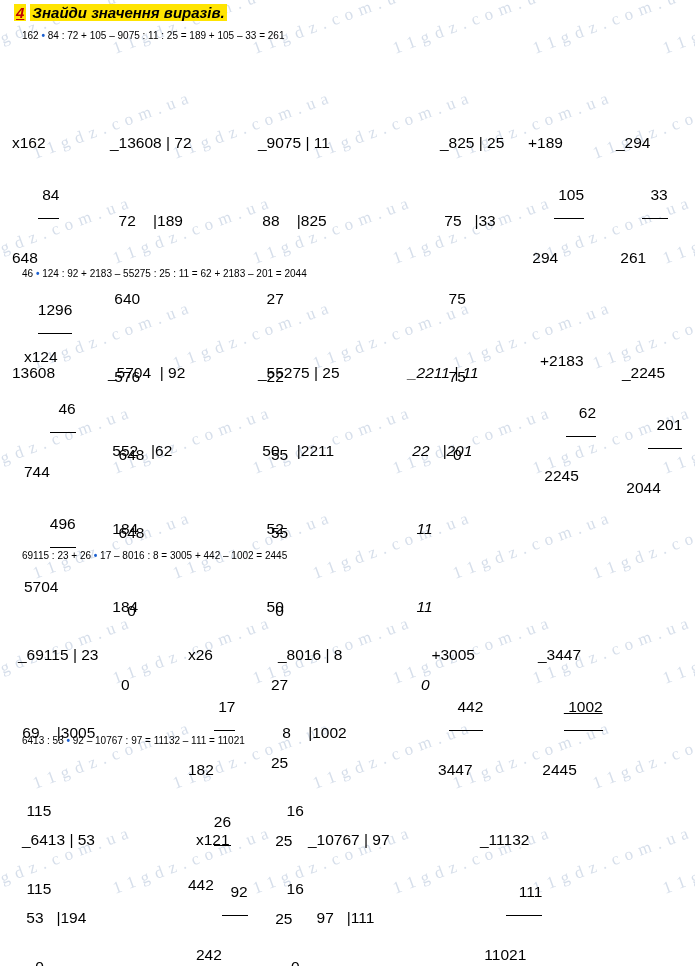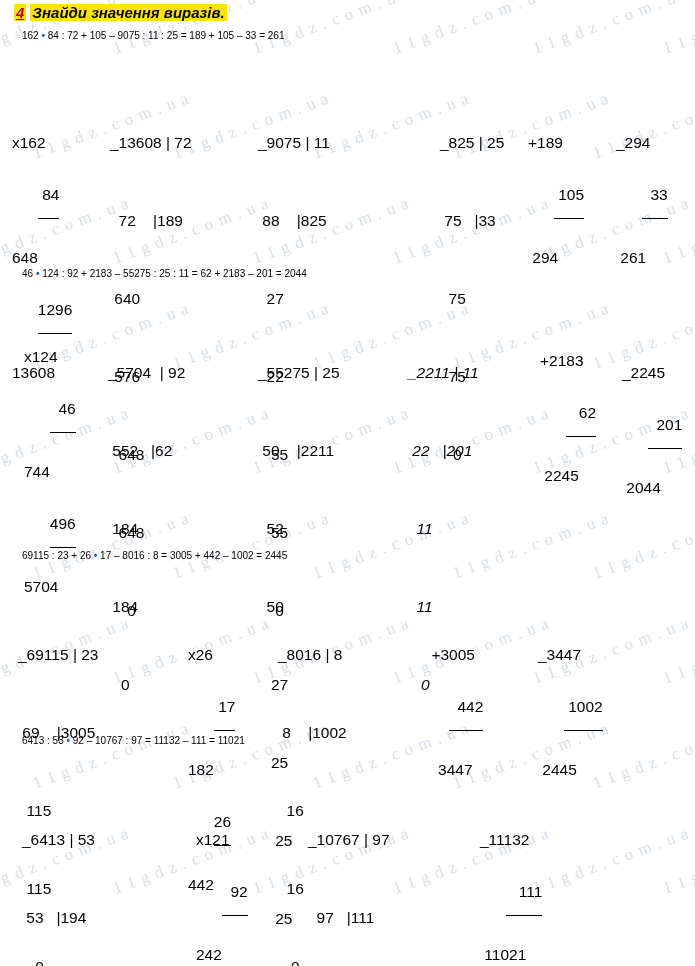--- a/index.html
+++ b/index.html
@@ -261,21 +261,21 @@
     </div>
 
     <div class="col" style="left:423px; top:590px;text-align:center;">
       <span class="blk">+3005</span>
       <span class="blk ul" style="display:inline-block;">  442</span>
       <span class="blk"> 3447</span>
     </div>
 
     <div class="col" style="left:538px; top:590px;">
       <span class="blk">_3447</span>
-      <span class="blk ul" style="display:inline-block;"> 1002</span>
+      <span class="blk ul" style="display:inline-block;text-decoration:underline;"> 1002</span>
       <span class="blk"> 2445</span>
     </div>
 
     <div class="expr" style="left:22px; top:735px;">6413 : 53 <span class="dot">•</span> 92 – 10767 : 97 = 11132 – 111 = 11021</div>
 
     <div class="col" style="left:22px; top:775px;">
       <span class="blk">_6413 | 53</span>
       <span class="blk"> 53   |194</span>
       
       

